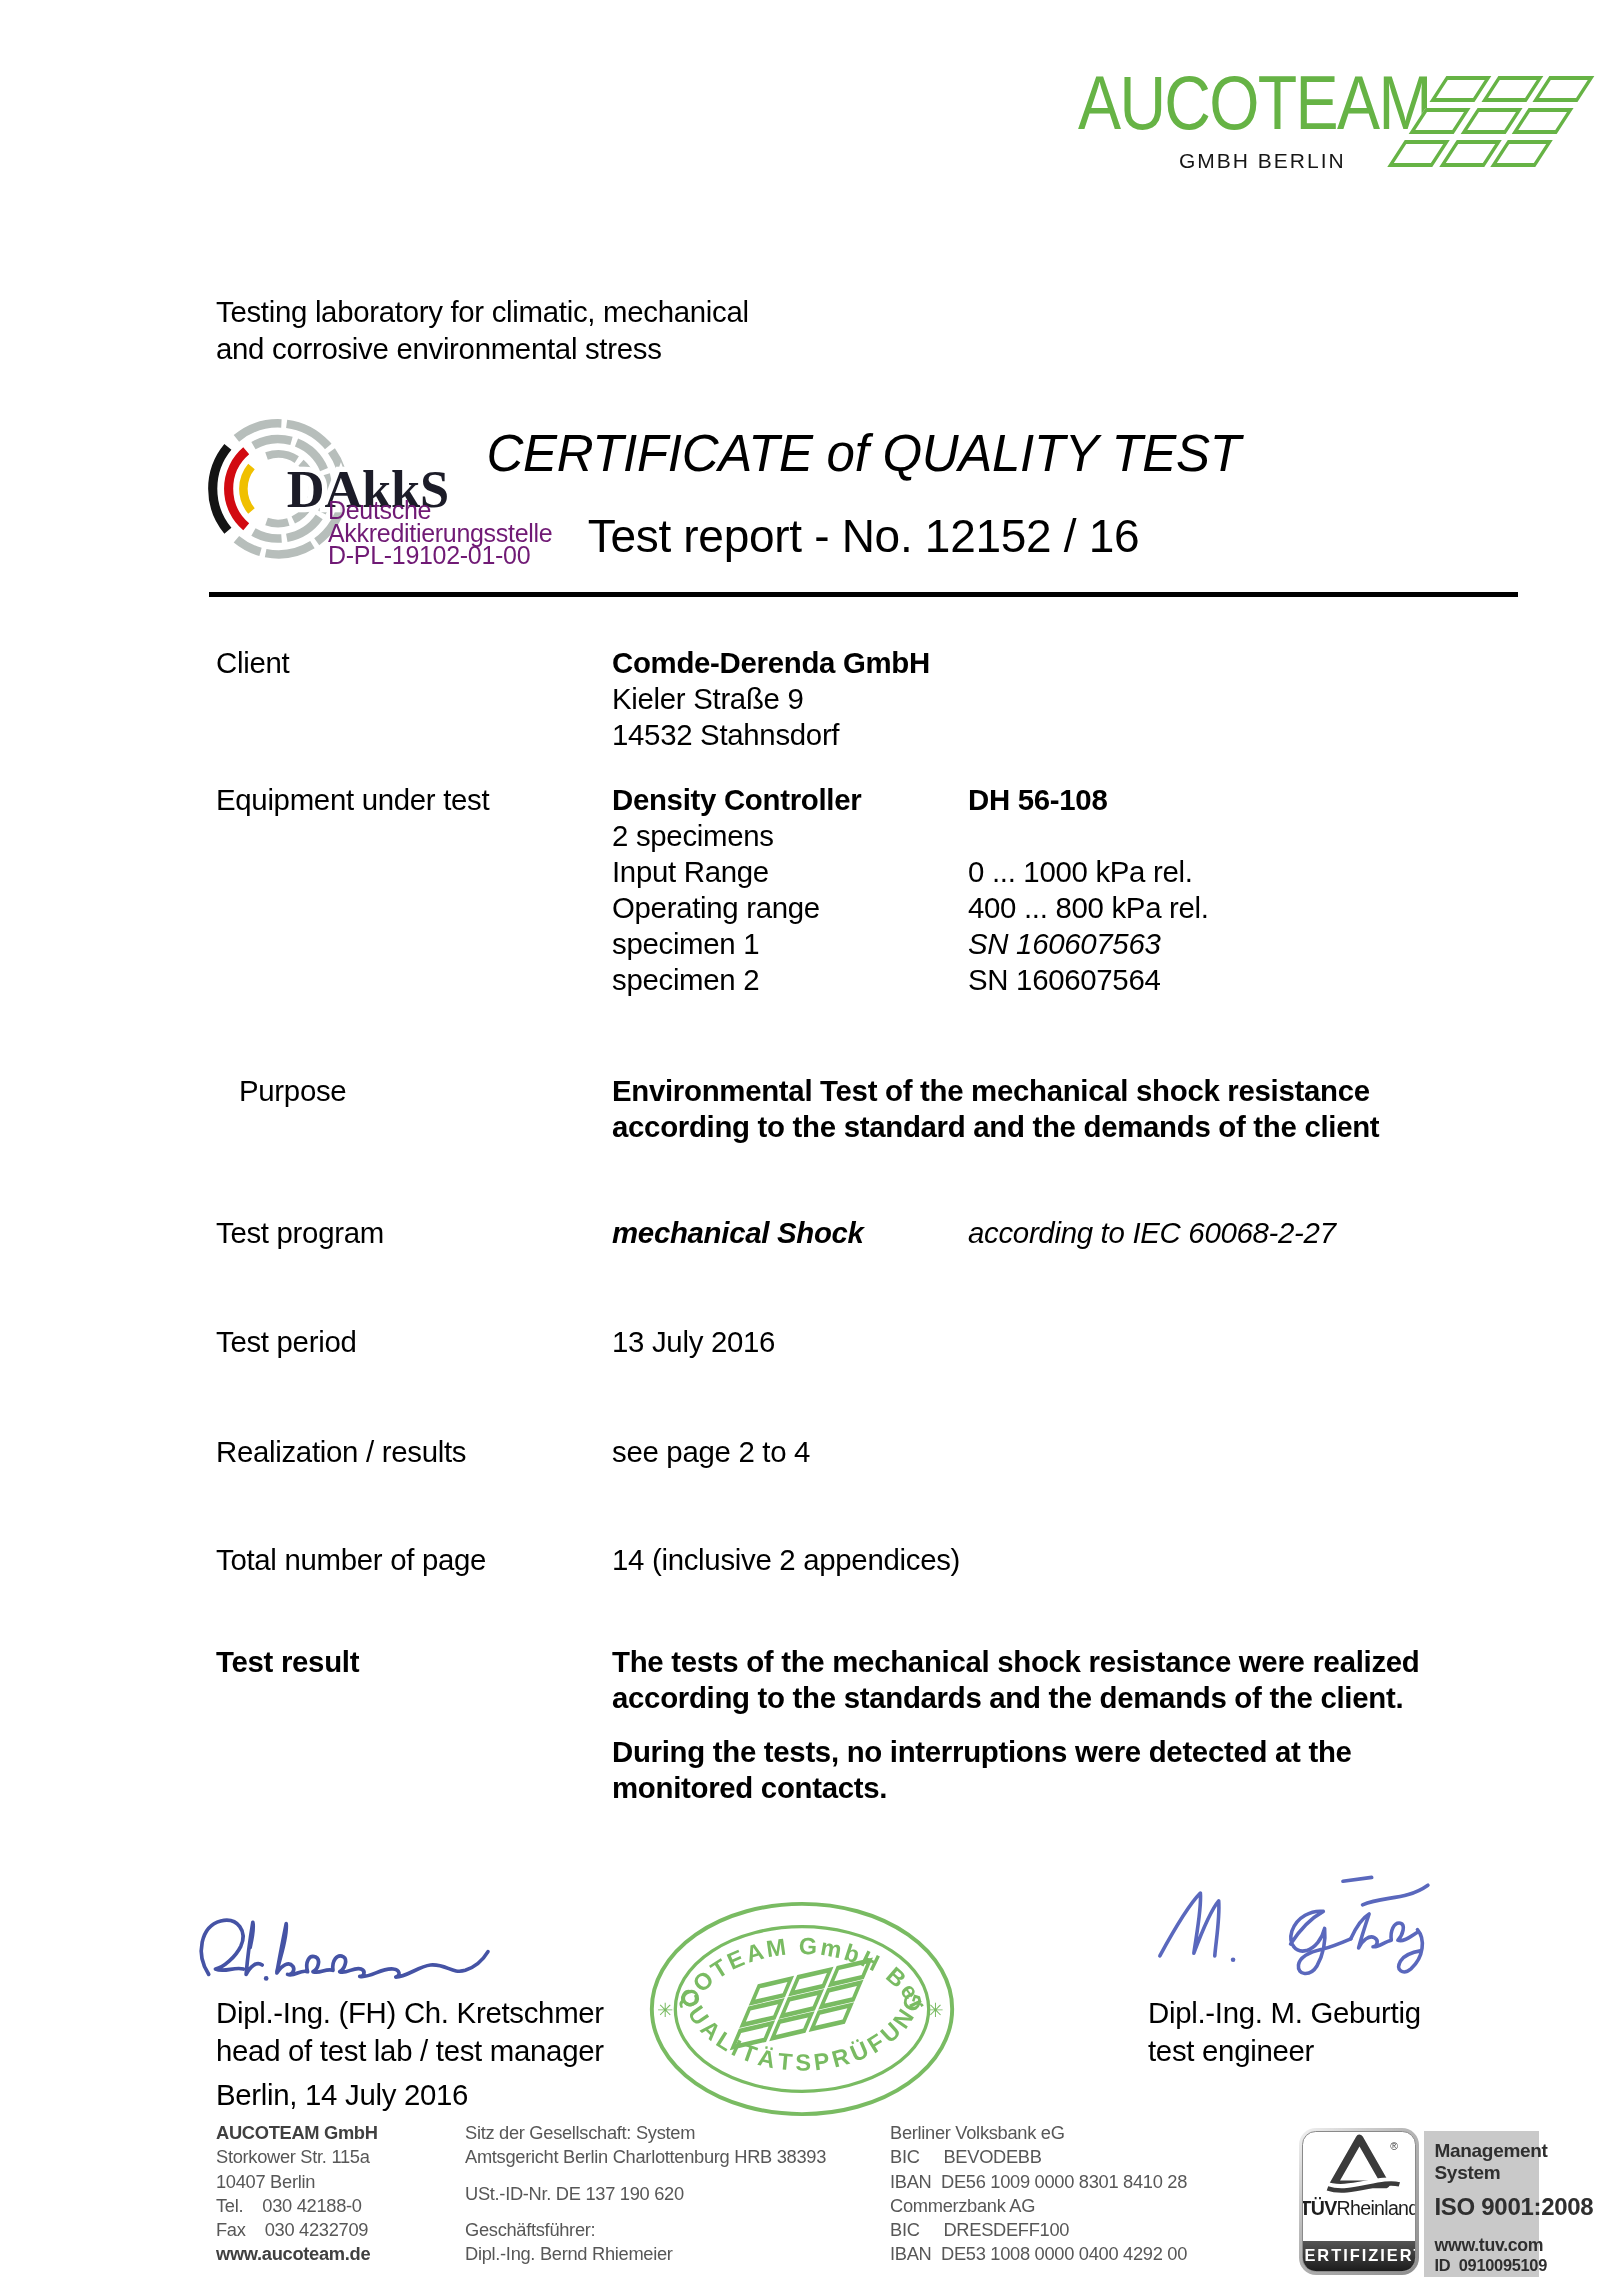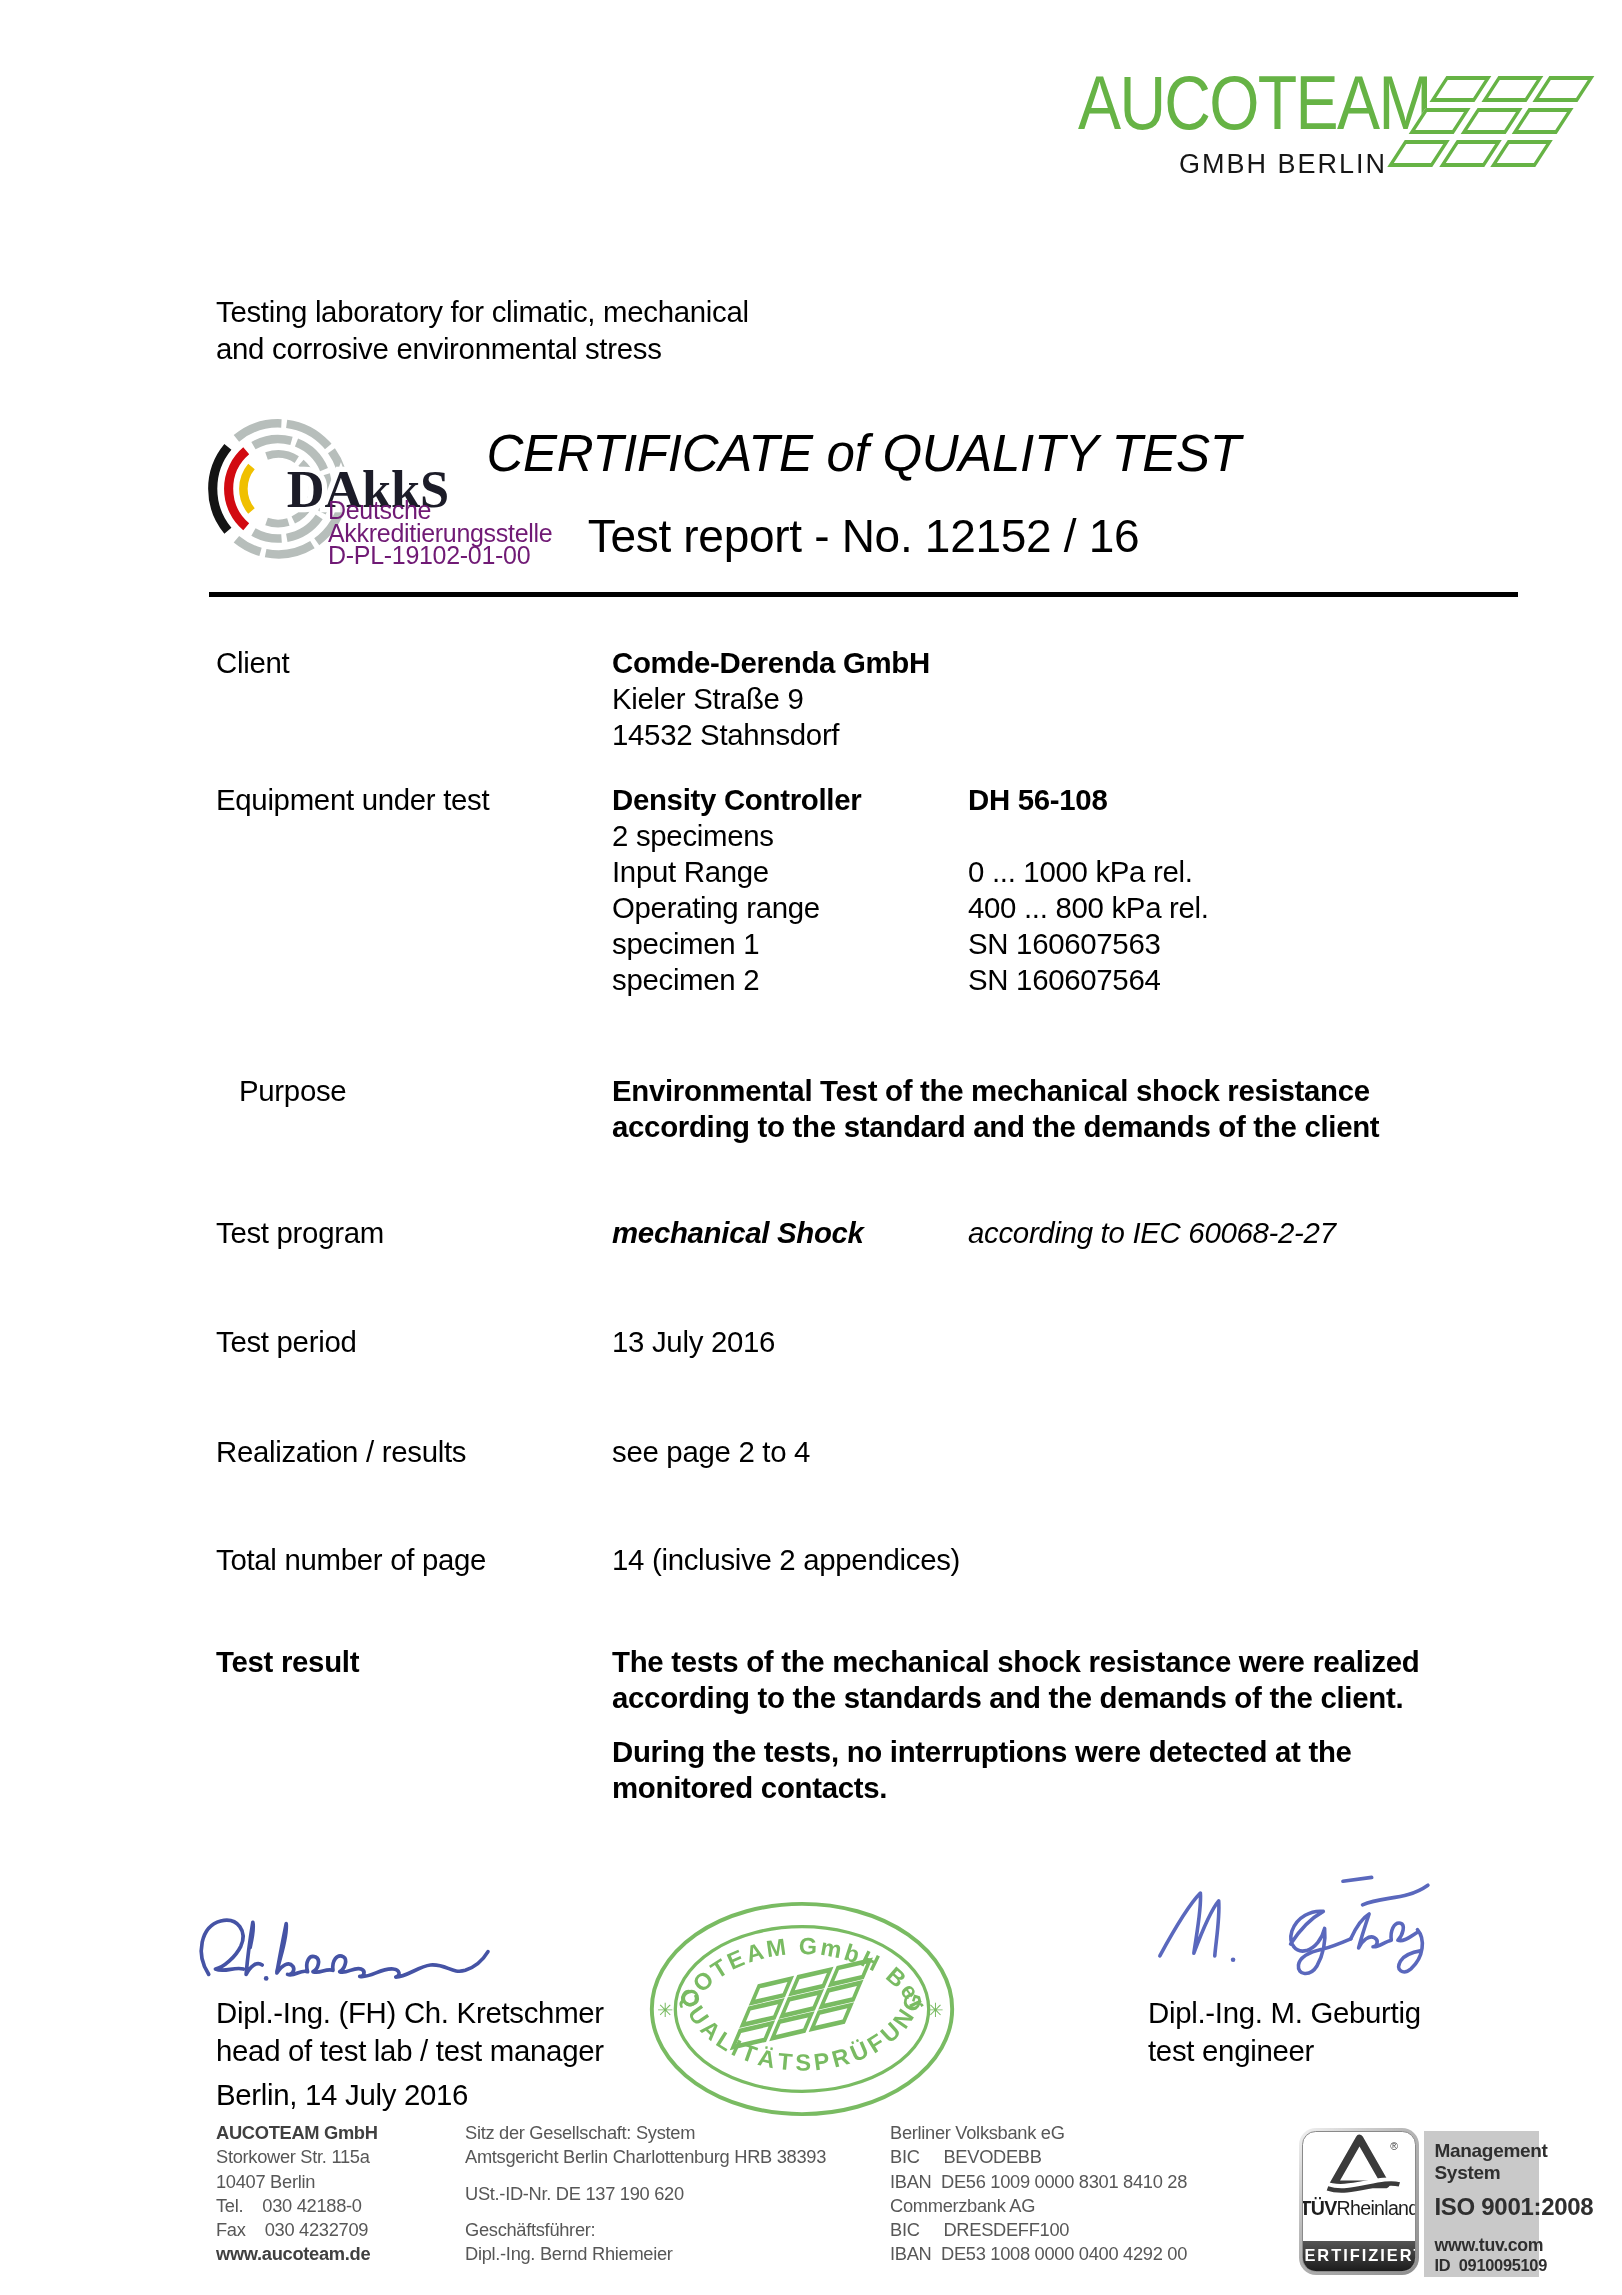--- a/index.html
+++ b/index.html
@@ -10,21 +10,21 @@
   }
   .abs{position:absolute;}
   .body-text{font-size:29.4px; line-height:36px; white-space:pre;}
   .bold{font-weight:700;}
   .italic{font-style:italic;}
   
   .brand-text{
     font-size:76px; font-weight:400; color:#66b345; line-height:1;
     transform:scaleX(0.85); transform-origin:left top; letter-spacing:-2px; white-space:pre;
   }
-  .brand-sub{font-size:27px; color:#161616; letter-spacing:2px; white-space:pre;}
+  .brand-sub{font-size:21px; color:#161616; letter-spacing:2px; white-space:pre;}
   .hatch{transform:skewX(-33deg);}
   .hatch-row{display:flex; gap:6.5px; margin-bottom:5.9px;}
   .hatch-cell{width:37px; height:18.3px; border:4.6px solid #66b345; background:#fff;}
   
   .lab-line{font-size:29.4px; line-height:37px; white-space:pre;}
   
   .dakks-desc{font-size:25px; line-height:23px; color:#701a75; white-space:pre;}
   
   .title-main{font-size:51px; font-style:italic; font-weight:400; text-align:center; white-space:pre;}
   .title-sub{font-size:46px; font-weight:400; text-align:center; white-space:pre;}
@@ -111,21 +111,21 @@
 
   <div class="abs body-text" style="left:216px; top:782px;">Equipment under test</div>
   <div class="abs body-text bold" style="left:612px; top:782px;">Density Controller</div>
   <div class="abs body-text bold" style="left:968px; top:782px;">DH 56-108</div>
   <div class="abs body-text" style="left:612px; top:818px;">2 specimens</div>
   <div class="abs body-text" style="left:612px; top:854px;">Input Range</div>
   <div class="abs body-text" style="left:968px; top:854px;">0 ... 1000 kPa rel.</div>
   <div class="abs body-text" style="left:612px; top:890px;">Operating range</div>
   <div class="abs body-text" style="left:968px; top:890px;">400 ... 800 kPa rel.</div>
   <div class="abs body-text" style="left:612px; top:926px;">specimen 1</div>
-  <div class="abs body-text" style="left:968px; top:926px;">SN 160607563</div>
+  <div class="abs body-text" style="left:968px; top:926px;font-style:italic;">SN 160607563</div>
   <div class="abs body-text" style="left:612px; top:962px;">specimen 2</div>
   <div class="abs body-text" style="left:968px; top:962px;">SN 160607564</div>
 
   <div class="abs body-text" style="left:216px; top:1073px;margin-left:23px;">Purpose</div>
   <div class="abs body-text bold" style="left:612px; top:1073px;">Environmental Test of the mechanical shock resistance</div>
   <div class="abs body-text bold" style="left:612px; top:1109px;">according to the standard and the demands of the client</div>
 
   <div class="abs body-text" style="left:216px; top:1215px;">Test program</div>
   <div class="abs body-text bold italic" style="left:612px; top:1215px;">mechanical Shock</div>
   <div class="abs body-text italic" style="left:968px; top:1215px;">according to IEC 60068-2-27</div>

